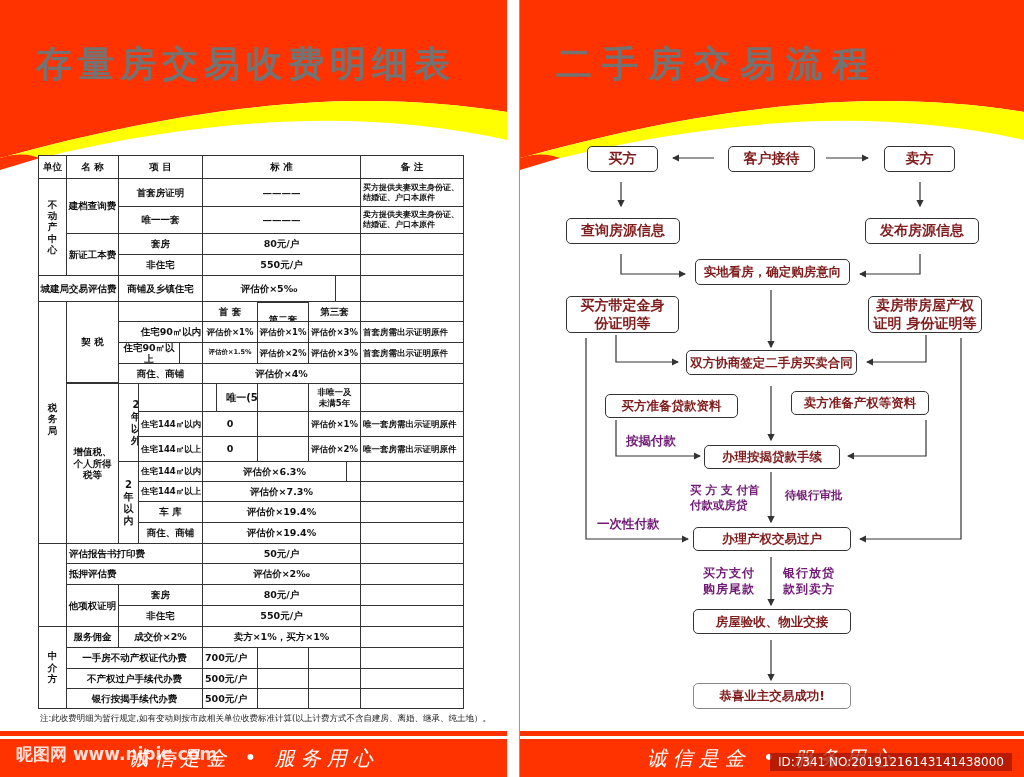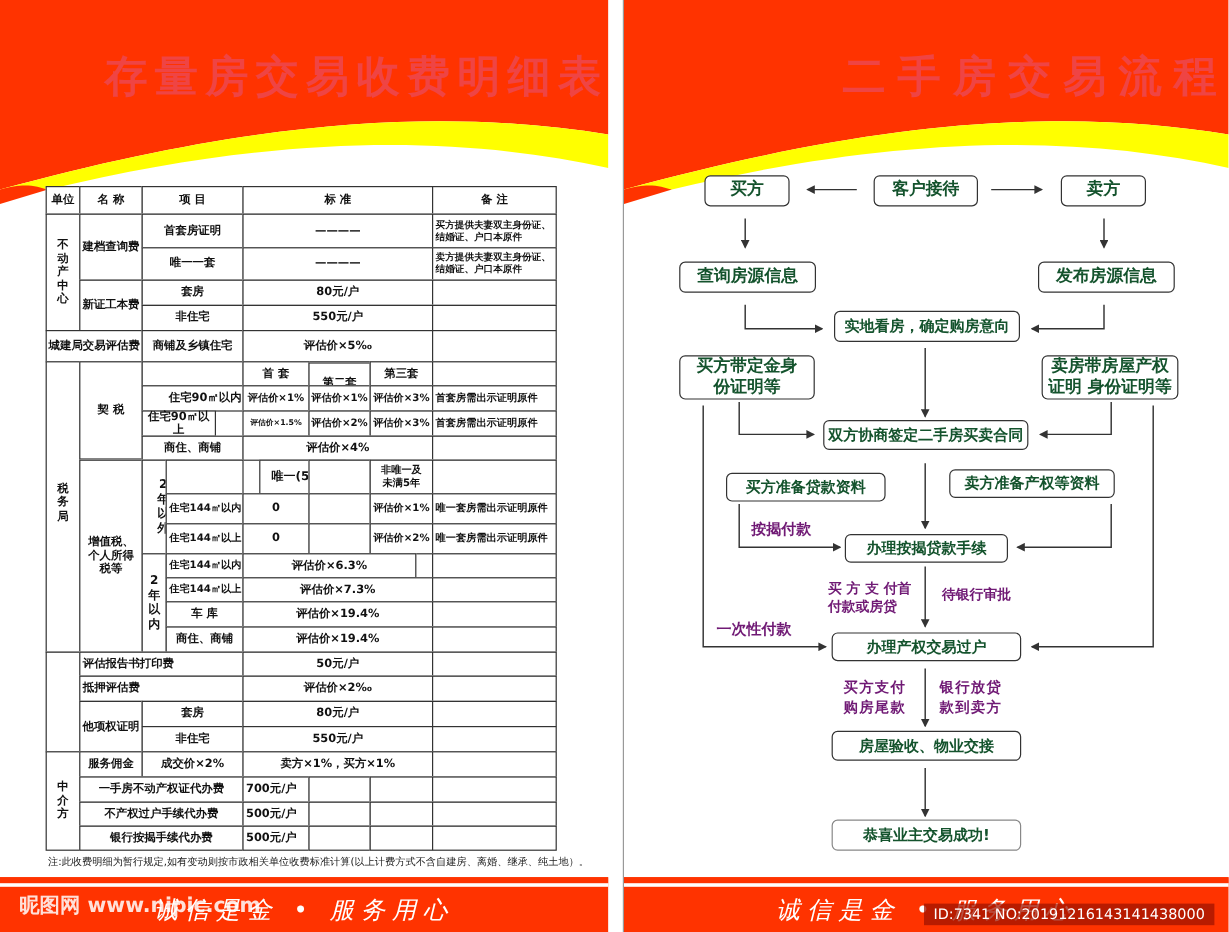--- a/index.html
+++ b/index.html
@@ -1,37 +1,37 @@
 <!DOCTYPE html>
 <html><head>
 <meta charset="utf-8">
 <style>
   * { box-sizing: border-box; margin: 0; padding: 0; }
   body { width: 1024px; height: 777px; background: #ffffff; position: relative; overflow: hidden; font-family: "DejaVu Sans", "Liberation Sans", sans-serif; }
   .panel { position: absolute; top: 0; height: 777px; background: #fff; overflow: hidden; }
   .panel-left { left: 0; width: 507px; }
   .panel-right { left: 519px; width: 505px; border-left: 1px solid #999; }
   .header-bg { position: absolute; left: 0; top: 0; width: 100%; height: 170px; }
-  .title { position: absolute; top: 40px; left: 0; width: 100%; text-align: right; color: #ef4444; font-weight: bold; font-size: 36px; letter-spacing: 6px; }
+  .title { position: absolute; top: 40px; left: 0; width: 100%; text-align: left; color: #737373; font-weight: bold; font-size: 36px; letter-spacing: 6px; padding-left: 36px; }
   .footer { position: absolute; left: 0; bottom: 0; width: 100%; height: 46px; background: #ff3300; }
   .footer .stripe { position: absolute; left: 0; top: 0; width: 100%; height: 5px; background: #ff3300; }
   .footer .gap { position: absolute; left: 0; top: 5px; width: 100%; height: 3px; background: #fff; }
   .footer .slogan { position: absolute; top: 14px; width: 100%; text-align: center; color: #fff; font-family: "DejaVu Serif", serif; font-size: 20px; letter-spacing: 6px; font-style: italic; }
   .watermark { position: absolute; left: 16px; top: 12px; color: #fff; font-size: 17px; font-weight: bold; opacity: 0.85; }
   .idbadge { position: absolute; right: 12px; top: 22px; background: rgba(160,20,0,0.75); color: #fff; font-size: 12px; padding: 2px 8px; }
 
   
   .tbl { position: absolute; left: 0; top: 0; }
   .c { position: absolute; border: 1px solid #333; display: flex; align-items: center; justify-content: center; text-align: center; font-size: 9.5px; color: #111; font-weight: bold; line-height: 1.2; background: #fff; }
   .c.l { justify-content: flex-start; padding-left: 2px; text-align: left; }
   .c.s { font-size: 7px; }
   .note { position: absolute; left: 40px; top: 713px; font-size: 8.5px; color: #222; }
 
   
-  .box { position: absolute; border: 1.5px solid #333; border-radius: 5px; background: #fff; display: flex; align-items: center; justify-content: center; text-align: center; font-size: 14px; font-weight: bold; color: #14532d; line-height: 1.25; }
+  .box { position: absolute; border: 1.5px solid #333; border-radius: 5px; background: #fff; display: flex; align-items: center; justify-content: center; text-align: center; font-size: 14px; font-weight: bold; color: #7f1d1d; line-height: 1.25; }
   .box.sm { font-size: 12.5px; }
   .box.last { border-color: #888; }
   .lbl { position: absolute; font-size: 12.5px; font-weight: bold; color: #701a75; line-height: 1.3; }
   svg.flow { position: absolute; left: 0; top: 0; }
 </style>
 </head>
 <body>
 
 <div class="panel panel-left">
   <svg class="header-bg" viewBox="0 0 507 170" preserveAspectRatio="none">
@@ -60,21 +60,21 @@
     <div class="c" style="left:66px;top:233px;width:53px;height:43px">新证工本费</div>
     <div class="c" style="left:118px;top:233px;width:85px;height:22px">套房</div>
     <div class="c" style="left:202px;top:233px;width:159px;height:22px">80元/户</div>
     <div class="c" style="left:360px;top:233px;width:104px;height:22px"></div>
     <div class="c" style="left:118px;top:254px;width:85px;height:22px">非住宅</div>
     <div class="c" style="left:202px;top:254px;width:159px;height:22px">550元/户</div>
     <div class="c" style="left:360px;top:254px;width:104px;height:22px"></div>
 
     <div class="c" style="left:38px;top:275px;width:81px;height:27px">城建局交易评估费</div>
     <div class="c" style="left:118px;top:275px;width:85px;height:27px">商铺及乡镇住宅</div>
-    <div class="c" style="left:202px;top:275px;width:159px;height:27px">评估价×5‰</div>
+    <div class="c" style="left:202px;top:275px;width:134px;height:27px">评估价×5‰</div>
     <div class="c" style="left:360px;top:275px;width:104px;height:27px"></div>
 
     <div class="c" style="left:38px;top:301px;width:29px;height:243px;padding:0 8px;align-items:flex-start;padding-top:100px">税务局</div>
     <div class="c" style="left:66px;top:301px;width:53px;height:82px">契 税</div>
     <div class="c" style="left:118px;top:301px;width:85px;height:21px"></div>
     <div class="c" style="left:202px;top:301px;width:56px;height:21px">首 套</div>
     <div class="c" style="left:257px;top:302px;width:52px;height:36px">第二套</div>
     <div class="c" style="left:308px;top:301px;width:53px;height:21px">第三套</div>
     <div class="c" style="left:360px;top:301px;width:104px;height:21px"></div>
 

